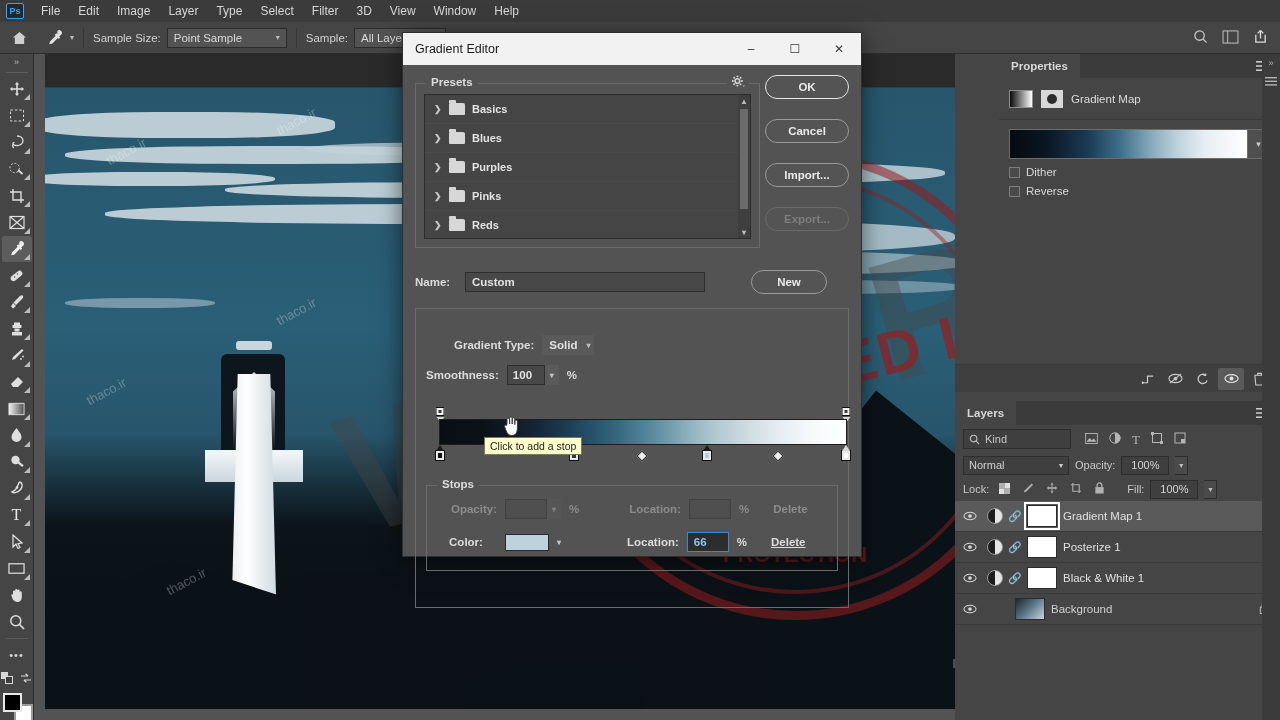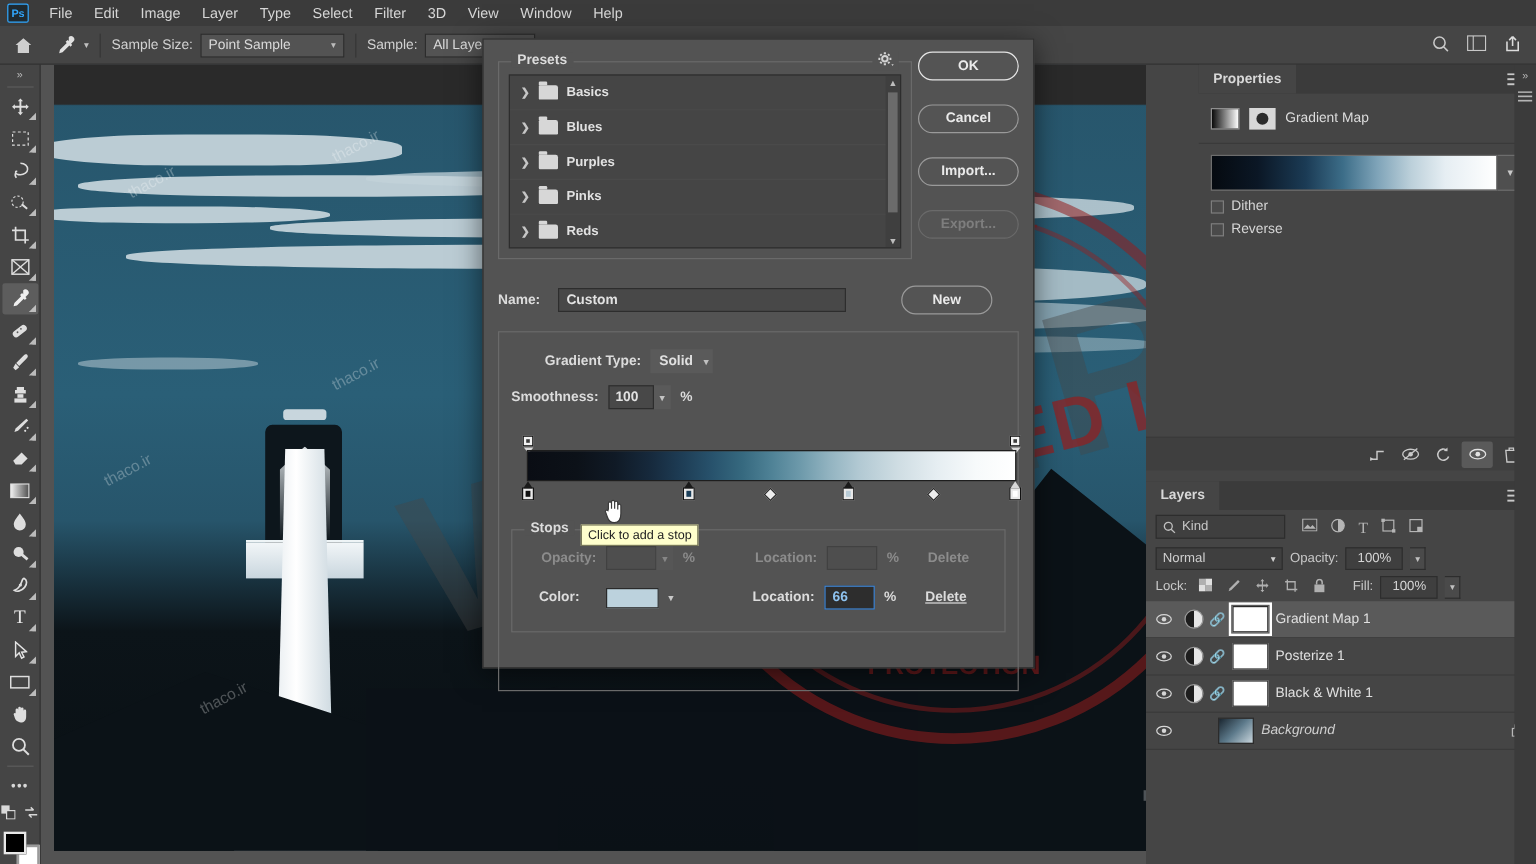--- a/index.html
+++ b/index.html
@@ -210,21 +210,21 @@
     display:flex; align-items:center; height:31px; border-bottom:1px solid #3a3a3a; padding-left:4px; gap:6px;
   }
   .layer-row.sel { background:#5a5a5a; }
   .eye { width:22px; display:flex; align-items:center; justify-content:center; color:#d0d0d0; }
   .adj-icon { width:16px; height:16px; border-radius:50%; background:linear-gradient(90deg,#1d1d1d 50%,#e6e6e6 50%); border:1px solid #9a9a9a; }
   .link-icon { width:12px; color:#c7c7c7; display:flex; align-items:center; justify-content:center; font-size:11px; }
   .thumb { width:30px; height:22px; background:#ffffff; border:1px solid #2b2b2b; }
   .thumb.selected { outline:2px solid #ffffff; outline-offset:1px; }
   .thumb.bg { background:linear-gradient(135deg,#1a2630,#5d7a8b,#c9d6dd); }
   .layer-name { font-size:11.5px; color:#e0e0e0; }
-  .layer-name.italic { font-style:italic; color:#cfcfcf;text-align:center; }
+  .layer-name.italic { color:#cfcfcf;text-align:center; }
   .lock-right { margin-left:auto; padding-right:10px; color:#b8b8b8; }
   .dock-strip {
     position:absolute; left:1262px; top:54px; width:18px; height:666px; background:#3b3b3b;
     display:flex; flex-direction:column; align-items:center; padding-top:4px; gap:8px;
   }
   .dock-strip .dd { color:#b4b4b4; font-size:9px; }
 
   
   .dialog {
     position:absolute; left:402px; top:32px; width:460px; height:525px;
@@ -837,20 +837,28 @@
     <span>
       <svg width="12" height="9" viewBox="0 0 12 9">
           <rect width="12" height="1.4" fill="#b4b4b4"></rect>
           <rect y="3.6" width="12" height="1.4" fill="#b4b4b4"></rect>
           <rect y="7.2" width="12" height="1.4" fill="#b4b4b4"></rect>
         </svg>
     </span>
   </div>
 
   <div class="dialog">
+    <div class="dlg-title">
+      <span>Gradient Editor</span>
+      <span class="wbtns">
+        <span class="wbtn">–</span>
+        <span class="wbtn">☐</span>
+        <span class="wbtn">✕</span>
+      </span>
+    </div>
 
     <div class="dlg-body">
 
       <div class="fieldset" style="width:345px;padding:10px 8px 8px 8px">
         <span class="fs-legend">Presets</span>
         <span class="gear">
           <svg width="14" height="14" viewBox="0 0 14 14">
               <circle cx="6.4" cy="7" r="2.3" fill="none" stroke="#d2d2d2" stroke-width="1.6"></circle>
               <g stroke="#d2d2d2" stroke-width="1.8">
                 <line x1="6.4" y1="1.6" x2="6.4" y2="3.2"></line>
@@ -905,21 +913,21 @@
         <div class="dbtn">Import...</div>
         <div class="dbtn disabled">Export...</div>
       </div>
 
       <div class="row" style="margin-top:22px">
         <span class="lbl" style="width:42px">Name:</span>
         <span class="text-input" style="width:240px">Custom</span>
         <span class="dbtn" style="width:76px;margin-left:38px">New</span>
       </div>
 
-      <div class="fieldset" style="margin-top:14px;padding:12px 10px 10px 10px;height:300px">
+      <div class="fieldset" style="margin-top:14px;padding:24px 10px 10px 10px;height:300px">
         <div class="row" style="margin-top:2px">
           <span class="lbl" style="margin-left:28px">Gradient Type:</span>
           <span class="sel-box">
             <span>Solid</span>
             <span class="cv">▾</span>
           </span>
         </div>
         <div class="row" style="margin-top:10px">
           <span class="lbl">Smoothness:</span>
           <span style="display:flex">

